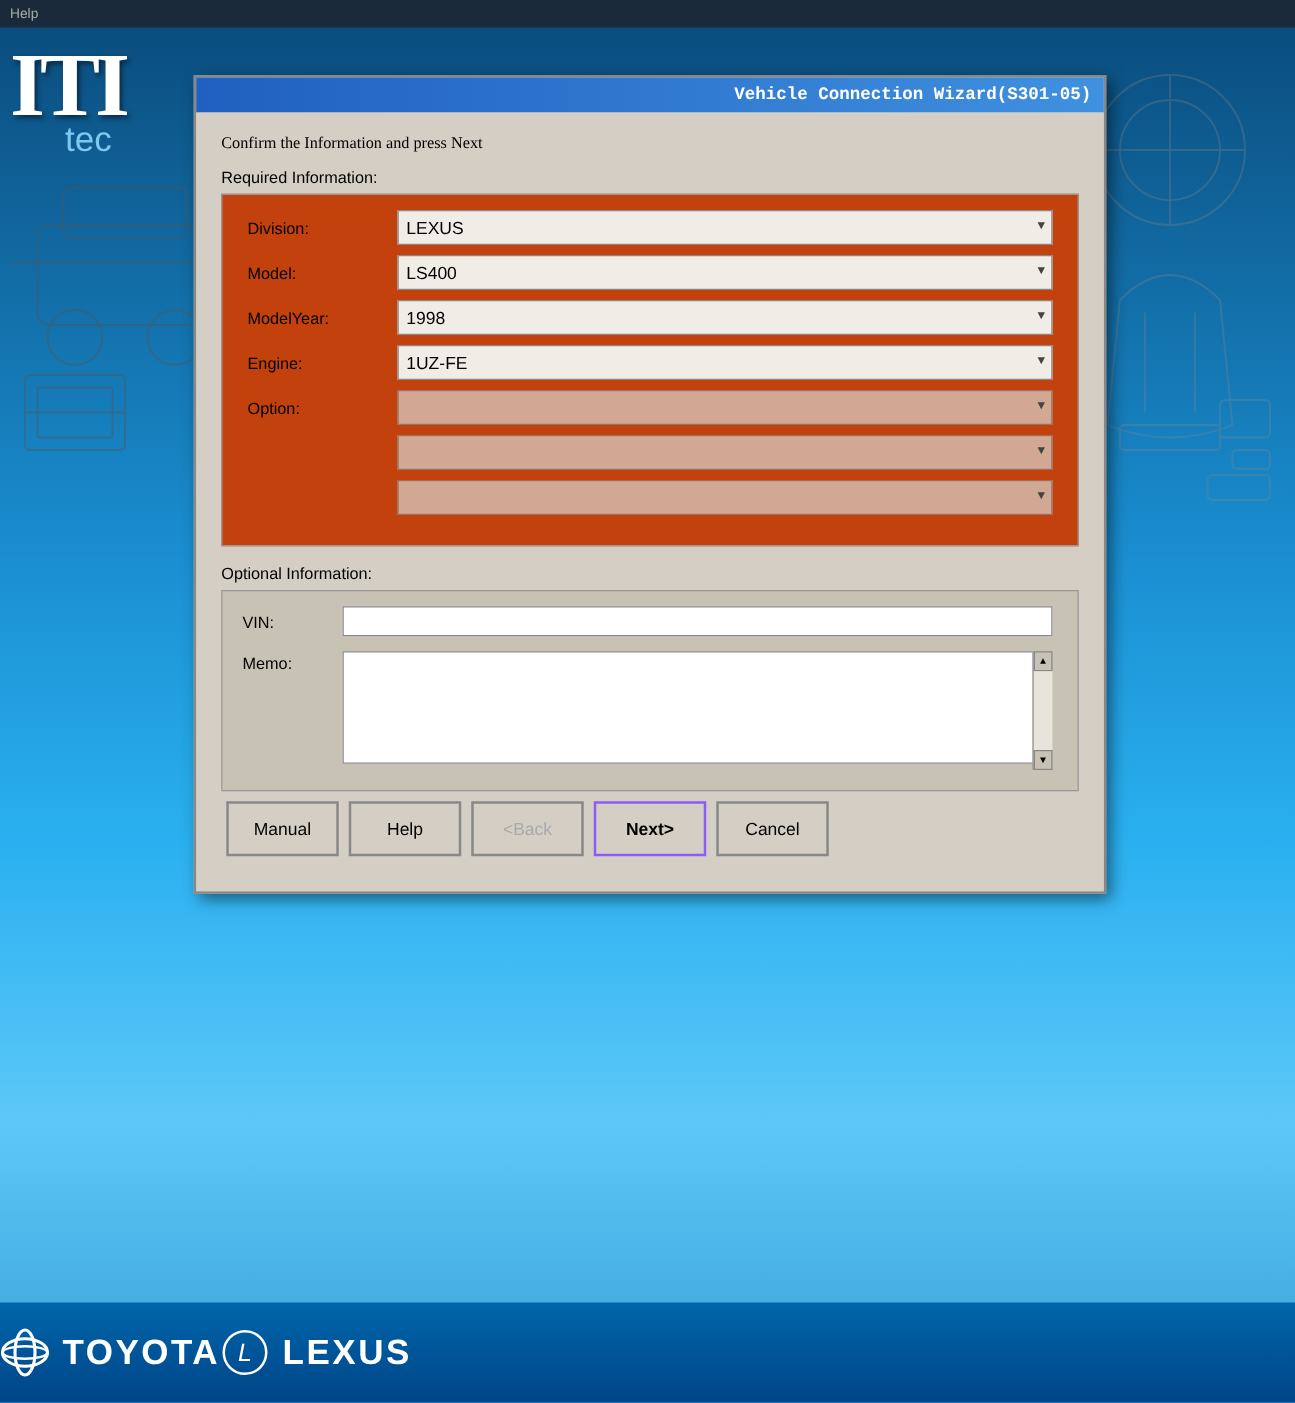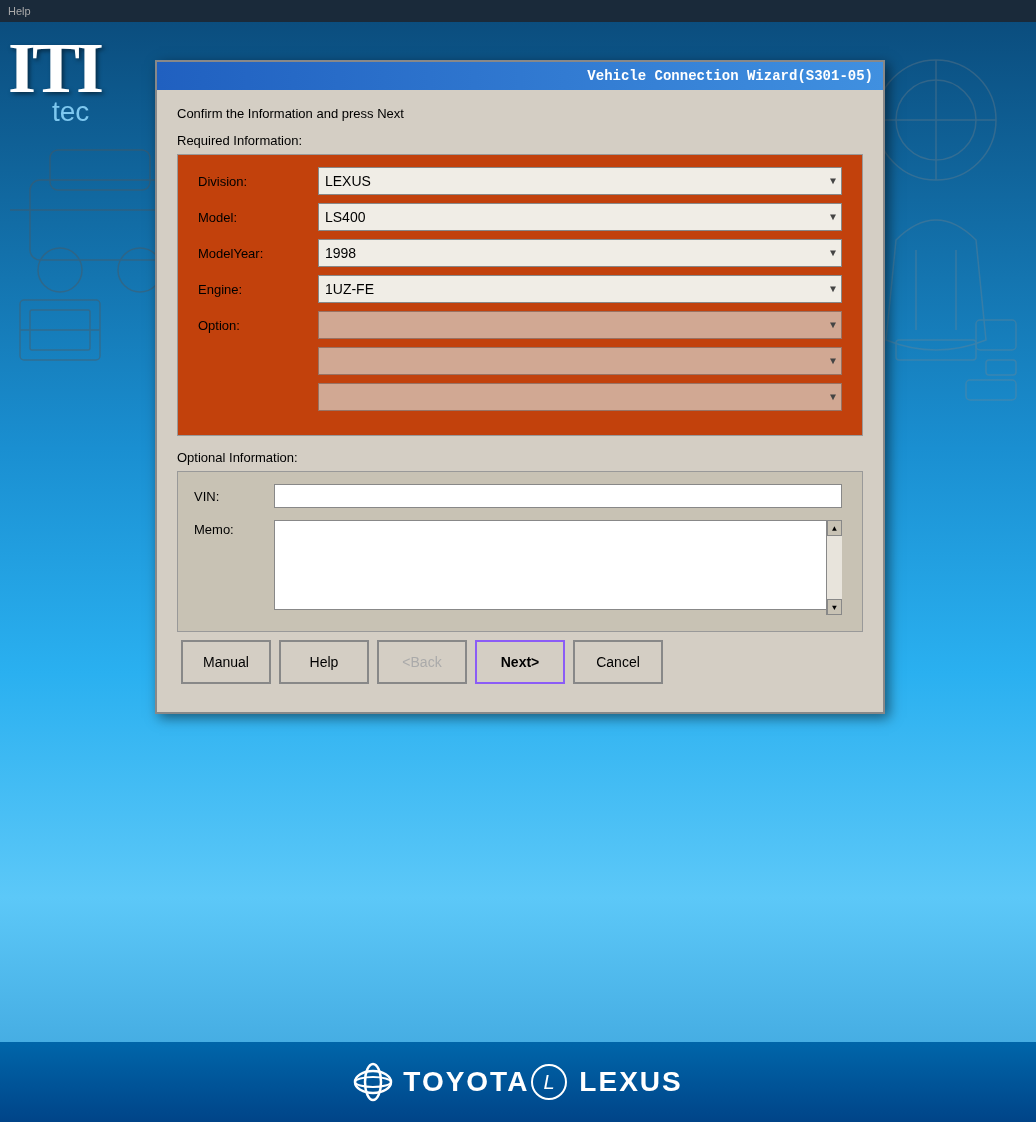--- a/index.html
+++ b/index.html
@@ -91,21 +91,20 @@
     .bottom-bar {
       position: absolute;
       bottom: 0;
       left: 0;
       right: 0;
       height: 80px;
       background: linear-gradient(180deg, #0066aa 0%, #004488 100%);
       z-index: 2;
       display: flex;
       align-items: center;
-      justify-content: center;
     }
 
     
     .toyota-logo {
       display: flex;
       align-items: center;
       gap: 10px;
       color: white;
     }
     .toyota-icon {
@@ -164,21 +163,21 @@
       font-size: 14px;
       font-weight: bold;
     }
 
     .dialog-body {
       padding: 16px 20px;
       background: #d4cec4;
     }
 
     .instruction-text {
-      font-family: Liberation Sans, sans-serif;
+      font-family: Liberation Serif, serif;
       font-size: 13px;
       color: #000;
       margin-bottom: 12px;
     }
 
     .section-label {
       font-family: Arial, sans-serif;
       font-size: 13px;
       color: #000;
       margin-bottom: 6px;

